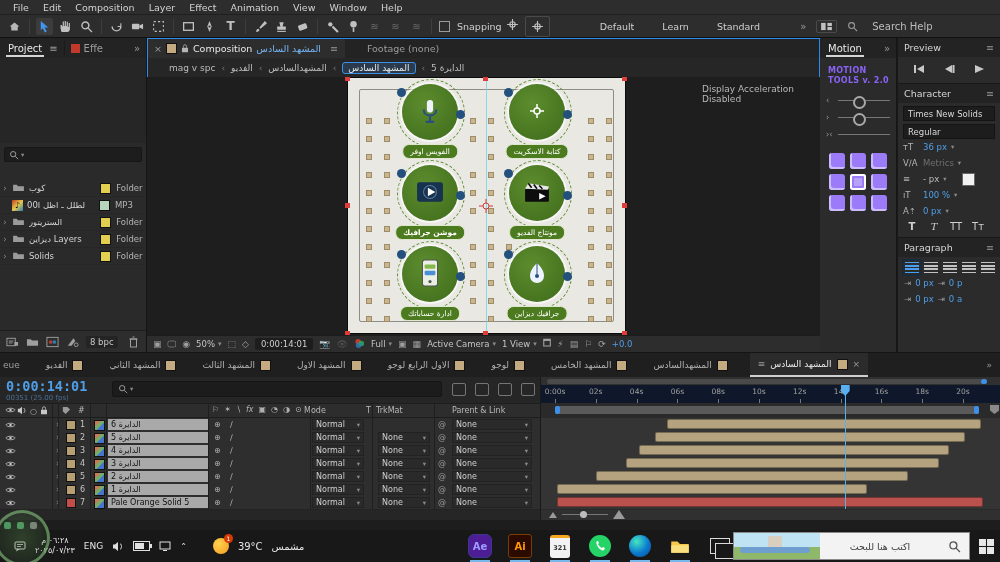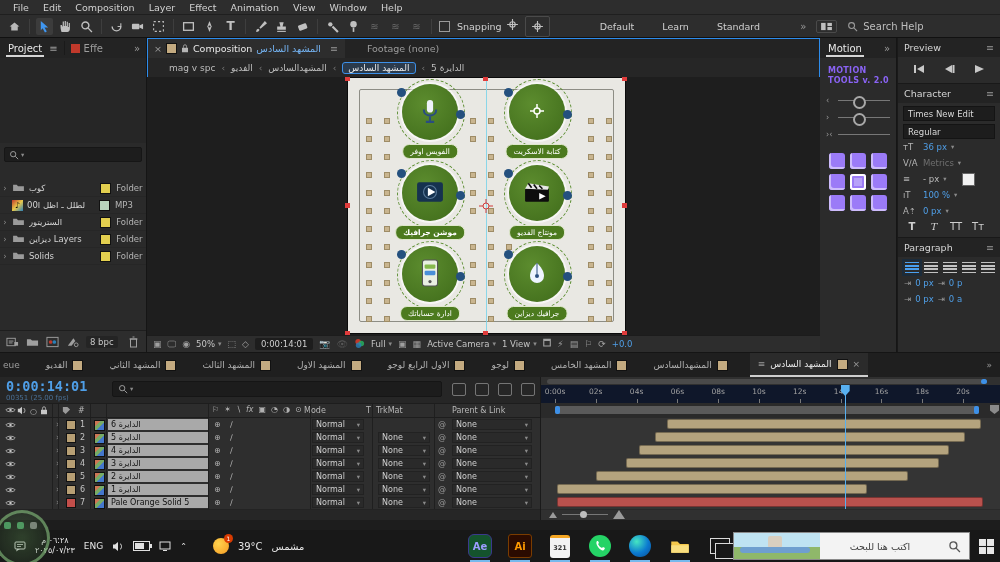--- a/index.html
+++ b/index.html
@@ -125,21 +125,21 @@
   .recico{width:7px;height:7px;border-radius:2px;margin-top:1.5px}
   #taskbar{left:0;top:530px;width:1000px;height:32px;background:#181818;display:flex;align-items:center}
   .tray{display:flex;align-items:center;gap:9px;padding-left:14px}
   .trayt{font-size:9px;color:#e6e6e6}
   .timeblock{font-size:8px;color:#eaeaea;line-height:1.25;text-align:center}
   .sun{width:16px;height:16px;border-radius:50%;background:radial-gradient(circle at 35% 35%,#ffd34d,#f59a23);position:relative}
   .badge{position:absolute;right:-4px;top:-4px;width:9px;height:9px;border-radius:50%;background:#d83b01;color:#fff;font-size:6px;display:flex;align-items:center;justify-content:center}
   .apps{position:absolute;left:468px;top:0;height:32px;display:flex;align-items:center;gap:16px}
   .app{width:24px;height:24px;display:flex;align-items:center;justify-content:center;position:relative}
   .underl{position:absolute;bottom:-4px;left:2px;right:2px;height:2px;background:#76b9ed}
-  .ae{background:#14532d;color:#9d9dff;font-size:10px;font-weight:bold;border-radius:6px;width:22px;height:22px;display:flex;align-items:center;justify-content:center;border:1px solid #3a3a8c}
+  .ae{background:#4c1d95;color:#9d9dff;font-size:10px;font-weight:bold;border-radius:6px;width:22px;height:22px;display:flex;align-items:center;justify-content:center;border:1px solid #3a3a8c}
   .ai{background:#2b0b00;color:#ff9a00;font-size:10px;font-weight:bold;border-radius:3px;width:22px;height:22px;display:flex;align-items:center;justify-content:center;border:1px solid #7a3c00}
   .mpc{background:#f2f2f2;color:#333;font-size:6.5px;font-weight:bold;border-radius:3px;width:20px;height:20px;display:flex;align-items:center;justify-content:center;border-top:3px solid #f5a623}
   .wa{background:#25d366;border-radius:50%;width:22px;height:22px;display:flex;align-items:center;justify-content:center}
   .edge{border-radius:50%;width:22px;height:22px;background:radial-gradient(circle at 35% 30%,#45e6c2,#0b79d0 55%,#0a4f92)}
   .tview{width:18px;height:14px;border:1px solid #dadada;position:relative}
   .tview:after{content:"";position:absolute;left:4px;top:4px;width:18px;height:14px;border:1px solid #dadada;background:#181818}
   #tb-search{position:absolute;left:733px;top:2px;width:237px;height:28px;background:#f3f3f3;border:1px solid #8a8a8a;display:flex;align-items:center;box-sizing:border-box;overflow:hidden}
   .scene{width:86px;height:26px;background:linear-gradient(#bfe3f2 55%,#8fb86a 55%);position:relative;flex:none}
   .scene:before{content:"";position:absolute;left:34px;top:3px;width:14px;height:12px;background:#d8cfc0;border-radius:2px}
   .scene:after{content:"";position:absolute;left:6px;top:14px;width:70px;height:6px;background:#6f9fcf;border-radius:3px}
@@ -284,21 +284,21 @@
           <rect x="1" y="1" width="5" height="8" fill="#c0c0c0"></rect>
           <rect x="8" y="1" width="5" height="3.5" fill="#c0c0c0"></rect>
           <rect x="8" y="5.5" width="5" height="3.5" fill="#c0c0c0"></rect>
         </svg>
       </span>
     <span class="searchhelp">
       <svg width="11" height="11" viewBox="0 0 12 12">
           <circle cx="5" cy="5" r="3.2" fill="none" stroke="#9a9a9a" stroke-width="1.2"></circle>
           <path d="M7.5 7.5L11 11" stroke="#9a9a9a" stroke-width="1.2"></path>
         </svg>
-      <span style="margin-left:5px">Search Help</span>
+      <span style="margin-left:14px">Search Help</span>
     </span>
   </div>
 
   <div id="project" class="abs">
     <div class="phead">
       <span class="ptab-active">Project</span>
       <span class="menu-glyph">≡</span>
       <span style="width:1px;height:14px;background:#1a1a1a;margin:0 6px"></span>
       <span style="width:9px;height:9px;background:#c0392b;margin-right:4px"></span>
       <span>Effe</span>
@@ -403,20 +403,21 @@
         <span class="bc-sep">‹</span>
         <span>الفديو</span>
         <span class="bc-sep">‹</span>
         <span>المشهدالسادس</span>
         <span class="bc-sep">‹</span>
         <span class="bc-active">المشهد السادس</span>
         <span class="bc-sep">‹</span>
         <span>الدايرة 5</span>
       </div>
     <div id="viewer" class="abs">
+      <span class="notice abs" style="left:555px;top:7px">Display Acceleration Disabled</span>
       <div id="compwhite" class="abs">
         <div id="compframe" class="abs"></div>
         <div id="comp-content">
             <div class="gring abs" style="left: 49px; top: 1px;"></div>
             <div class="gcircle abs" style="left: 54px; top: 6px; display: flex; align-items: center; justify-content: center;">
               <span><svg width="22" height="27" viewBox="0 0 20 26">
                   <rect x="7" y="2" width="6" height="12" rx="3" fill="#eef2fa"></rect>
                   <path d="M4 11c0 8 12 8 12 0" stroke="#2a4d7f" fill="none" stroke-width="2"></path>
                   <path d="M10 18v4M6 23h8" stroke="#2a4d7f" stroke-width="2"></path>
                 </svg></span>
@@ -671,21 +672,21 @@
           <svg viewBox="0 0 12 10">
             <path d="M2 1l9 4-9 4z" fill="#c8c8c8"></path>
           </svg>
         </span>
     </div>
     <div class="rc-head" style="border-top:1px solid #191919">
       <span>Character</span>
       <span class="menu-glyph">≡</span>
     </div>
     <div class="field">
-        <span style="white-space:nowrap">Times New Edit</span>
+        <span style="white-space:nowrap">Times New Solids</span>
       </div>
     <div class="field">
         <span>Regular</span>
       </div>
     <div class="ch-row">
         <span class="ch-ico">тT</span>
         <span class="bluev">36 px</span>
         <span class="ddsm">▾</span>
       </div>
     <div class="ch-row">

